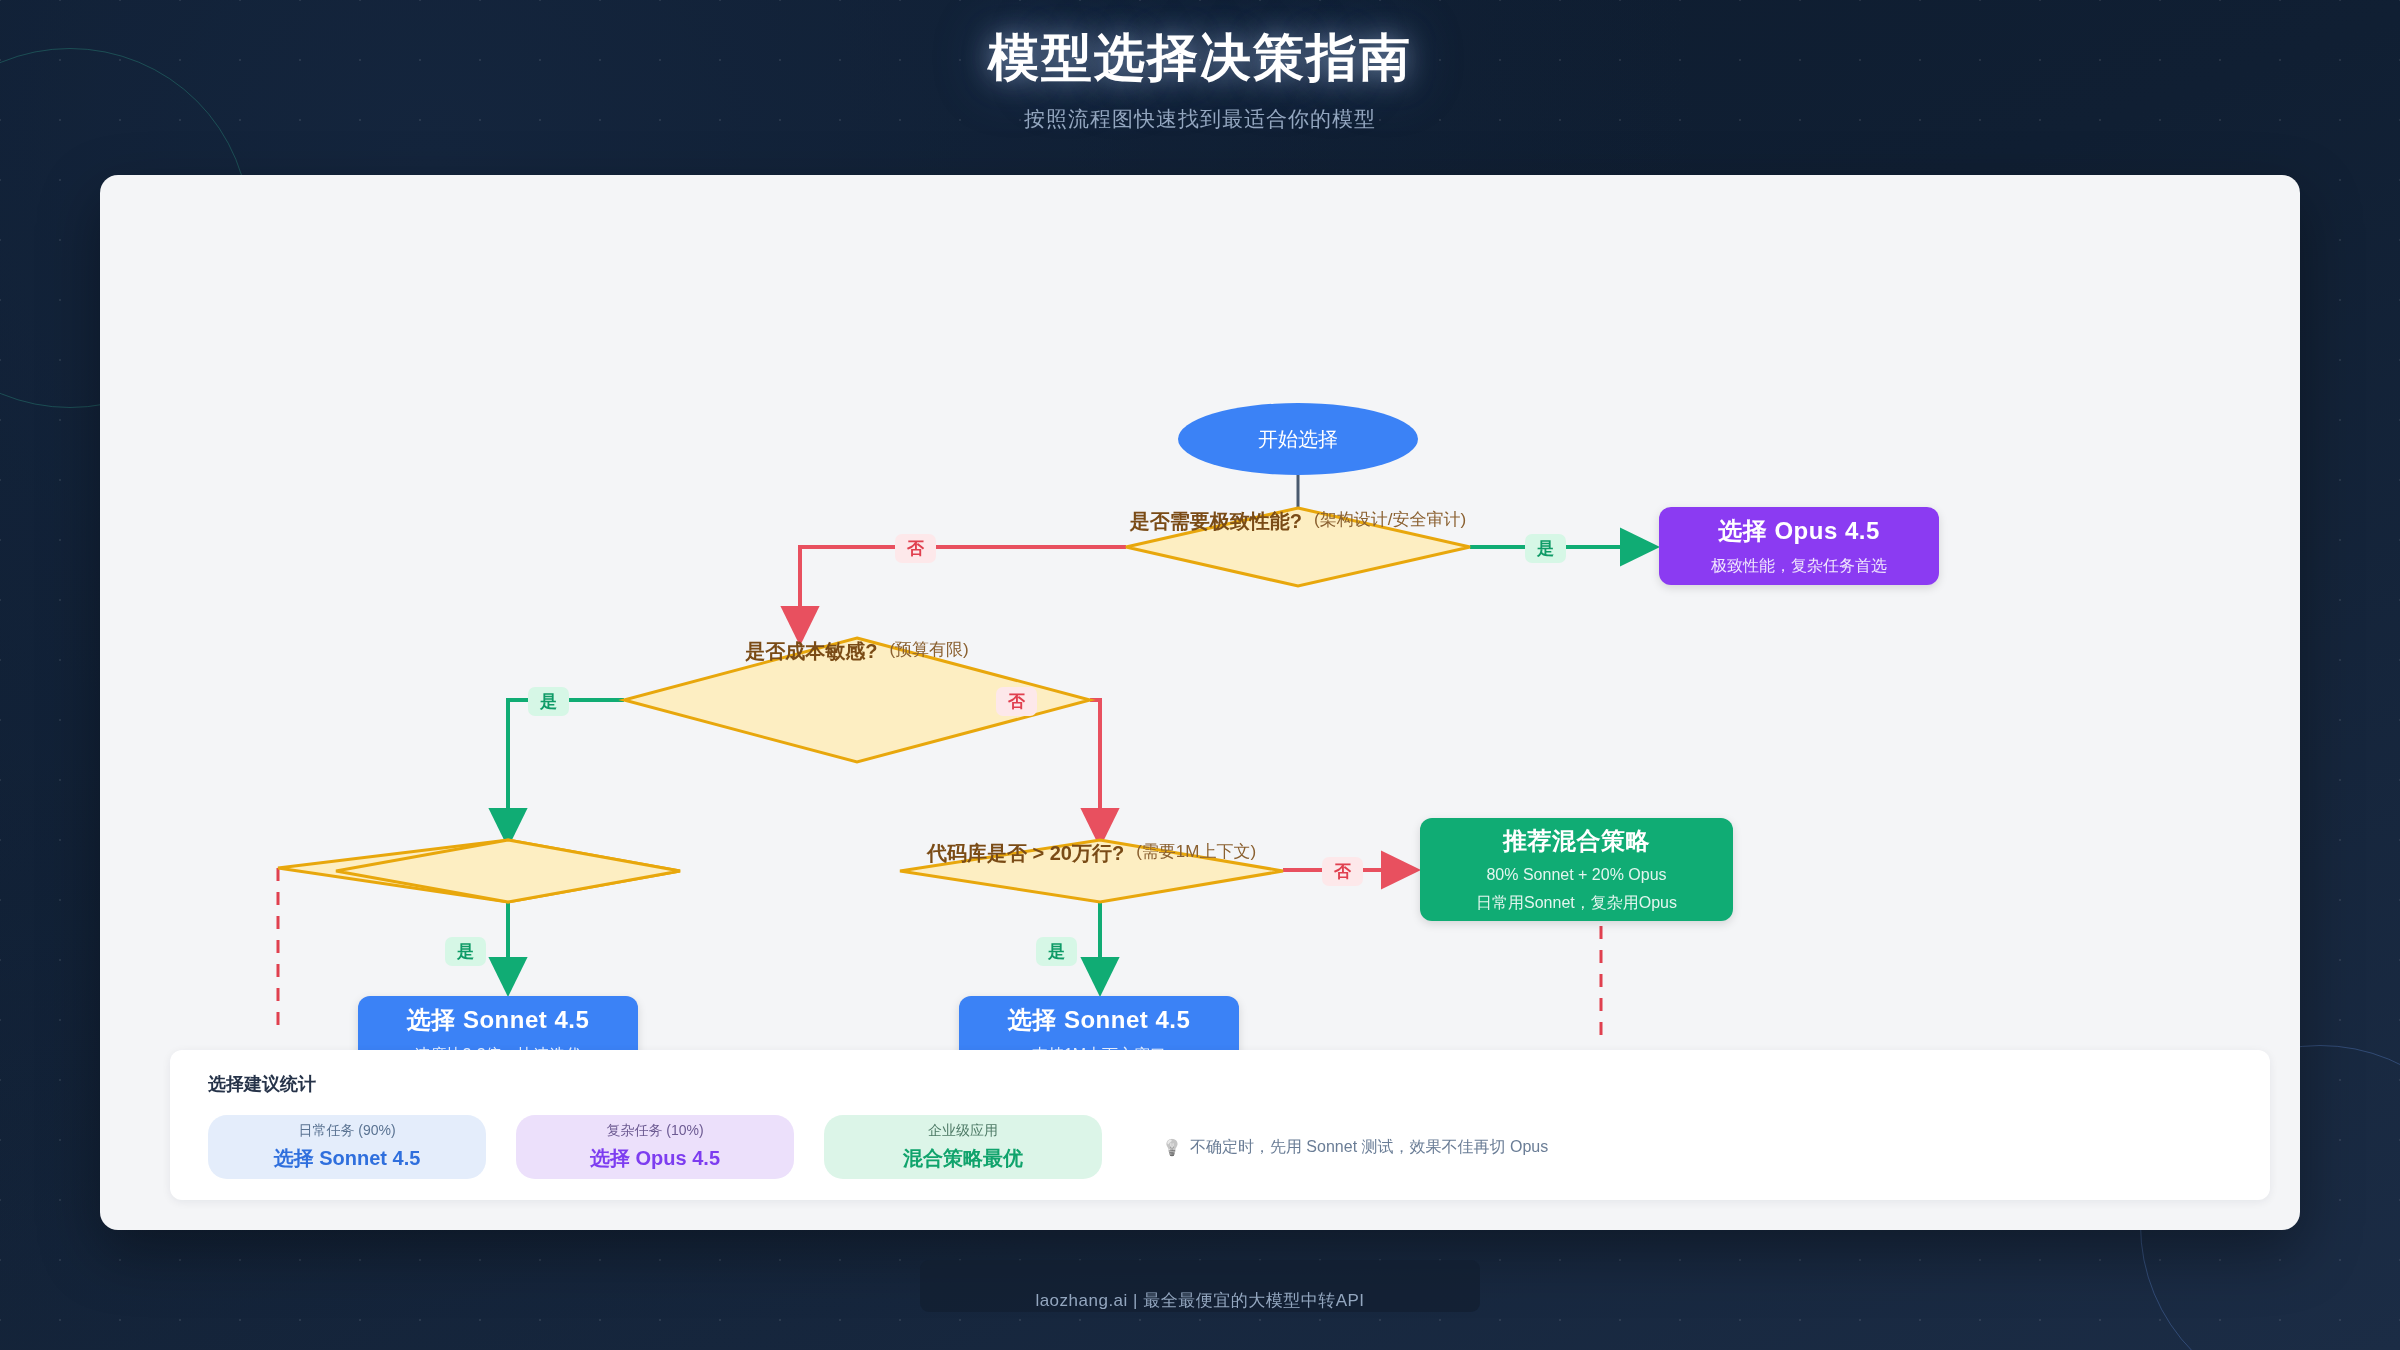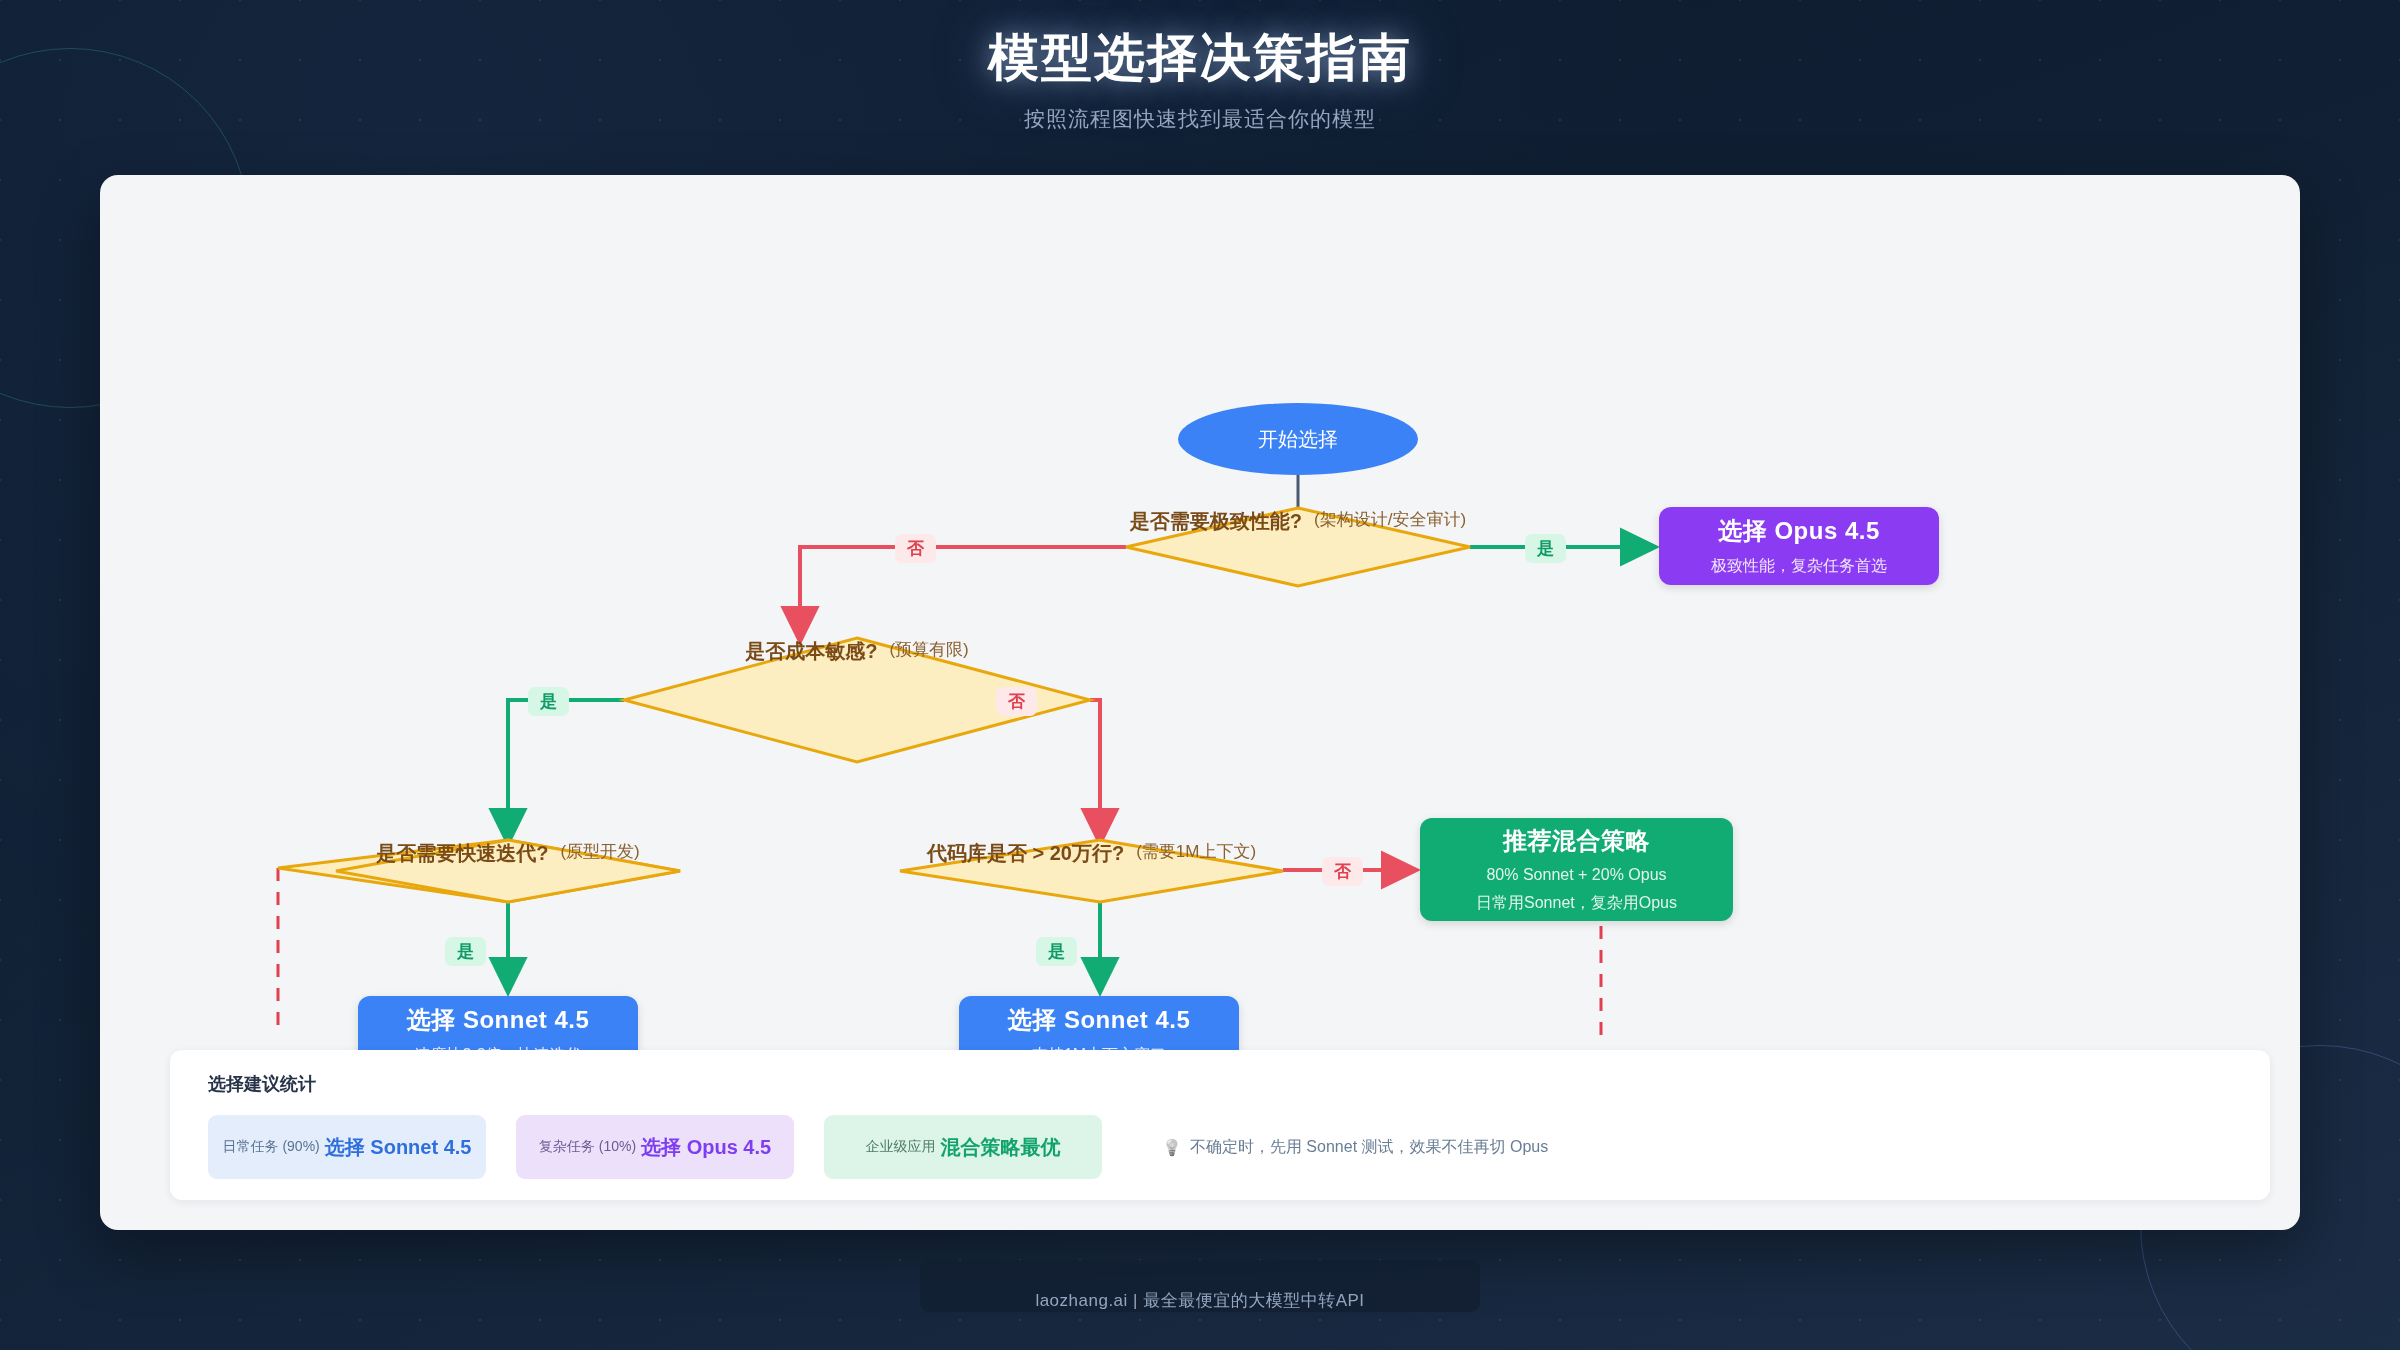--- a/index.html
+++ b/index.html
@@ -104,22 +104,22 @@
     position: absolute; left: 50px; top: 875px;
     width: 2100px; height: 150px;
     background: #ffffff; border-radius: 12px;
     box-shadow: 0 2px 10px rgba(20,30,50,0.07);
     padding: 22px 38px;
     margin-left: 20px;
   }
   .stats-title { font-size: 18px; font-weight: bold; color: #263349; }
   .stats-row { display: flex; align-items: center; gap: 30px; margin-top: 19px; }
   .stat-card {
-    width: 278px; height: 64px; border-radius: 9px;
-    display: flex; flex-direction: row; align-items: center; justify-content: center;
+    width: 278px; height: 64px; border-radius: 19px;
+    display: flex; flex-direction: column; align-items: center; justify-content: center;
     gap: 5px;
   }
   .stat-cap { font-size: 14px; }
   .stat-val { font-size: 20px; font-weight: bold; }
   .sc-blue   { background: #e4edfb; }
   .sc-blue   .stat-cap { color: #5a7392; } .sc-blue   .stat-val { color: #2f6fdd; }
   .sc-purple { background: #ece0fb; }
   .sc-purple .stat-cap { color: #6c5a92; } .sc-purple .stat-val { color: #7d3df0; }
   .sc-green  { background: #dcf5e8; }
   .sc-green  .stat-cap { color: #4e7a66; } .sc-green  .stat-val { color: #10a36c; }
@@ -204,26 +204,20 @@
       </div>
     </div>
 
     <div class="diamond-wrap" style="left:524px; top:463px; width:466px; height:124px;">
       <div class="dia-text">
         <div class="dia-main">是否成本敏感?</div>
         <div class="dia-sub">(预算有限)</div>
       </div>
     </div>
 
-    <div class="diamond-wrap" style="left:236px; top:665px; width:344px; height:62px;">
-      <div class="dia-text">
-        <div class="dia-main">是否需要快速迭代?</div>
-        <div class="dia-sub">(原型开发)</div>
-      </div>
-    </div>
 
     <div class="diamond-wrap" style="left:800px; top:665px; width:383px; height:62px;">
       <div class="dia-text">
         <div class="dia-main">代码库是否 &gt; 20万行?</div>
         <div class="dia-sub">(需要1M上下文)</div>
       </div>
     </div>
 
     <div class="node rect-node n-opus">
       <div class="rect-title">选择 Opus 4.5</div>

